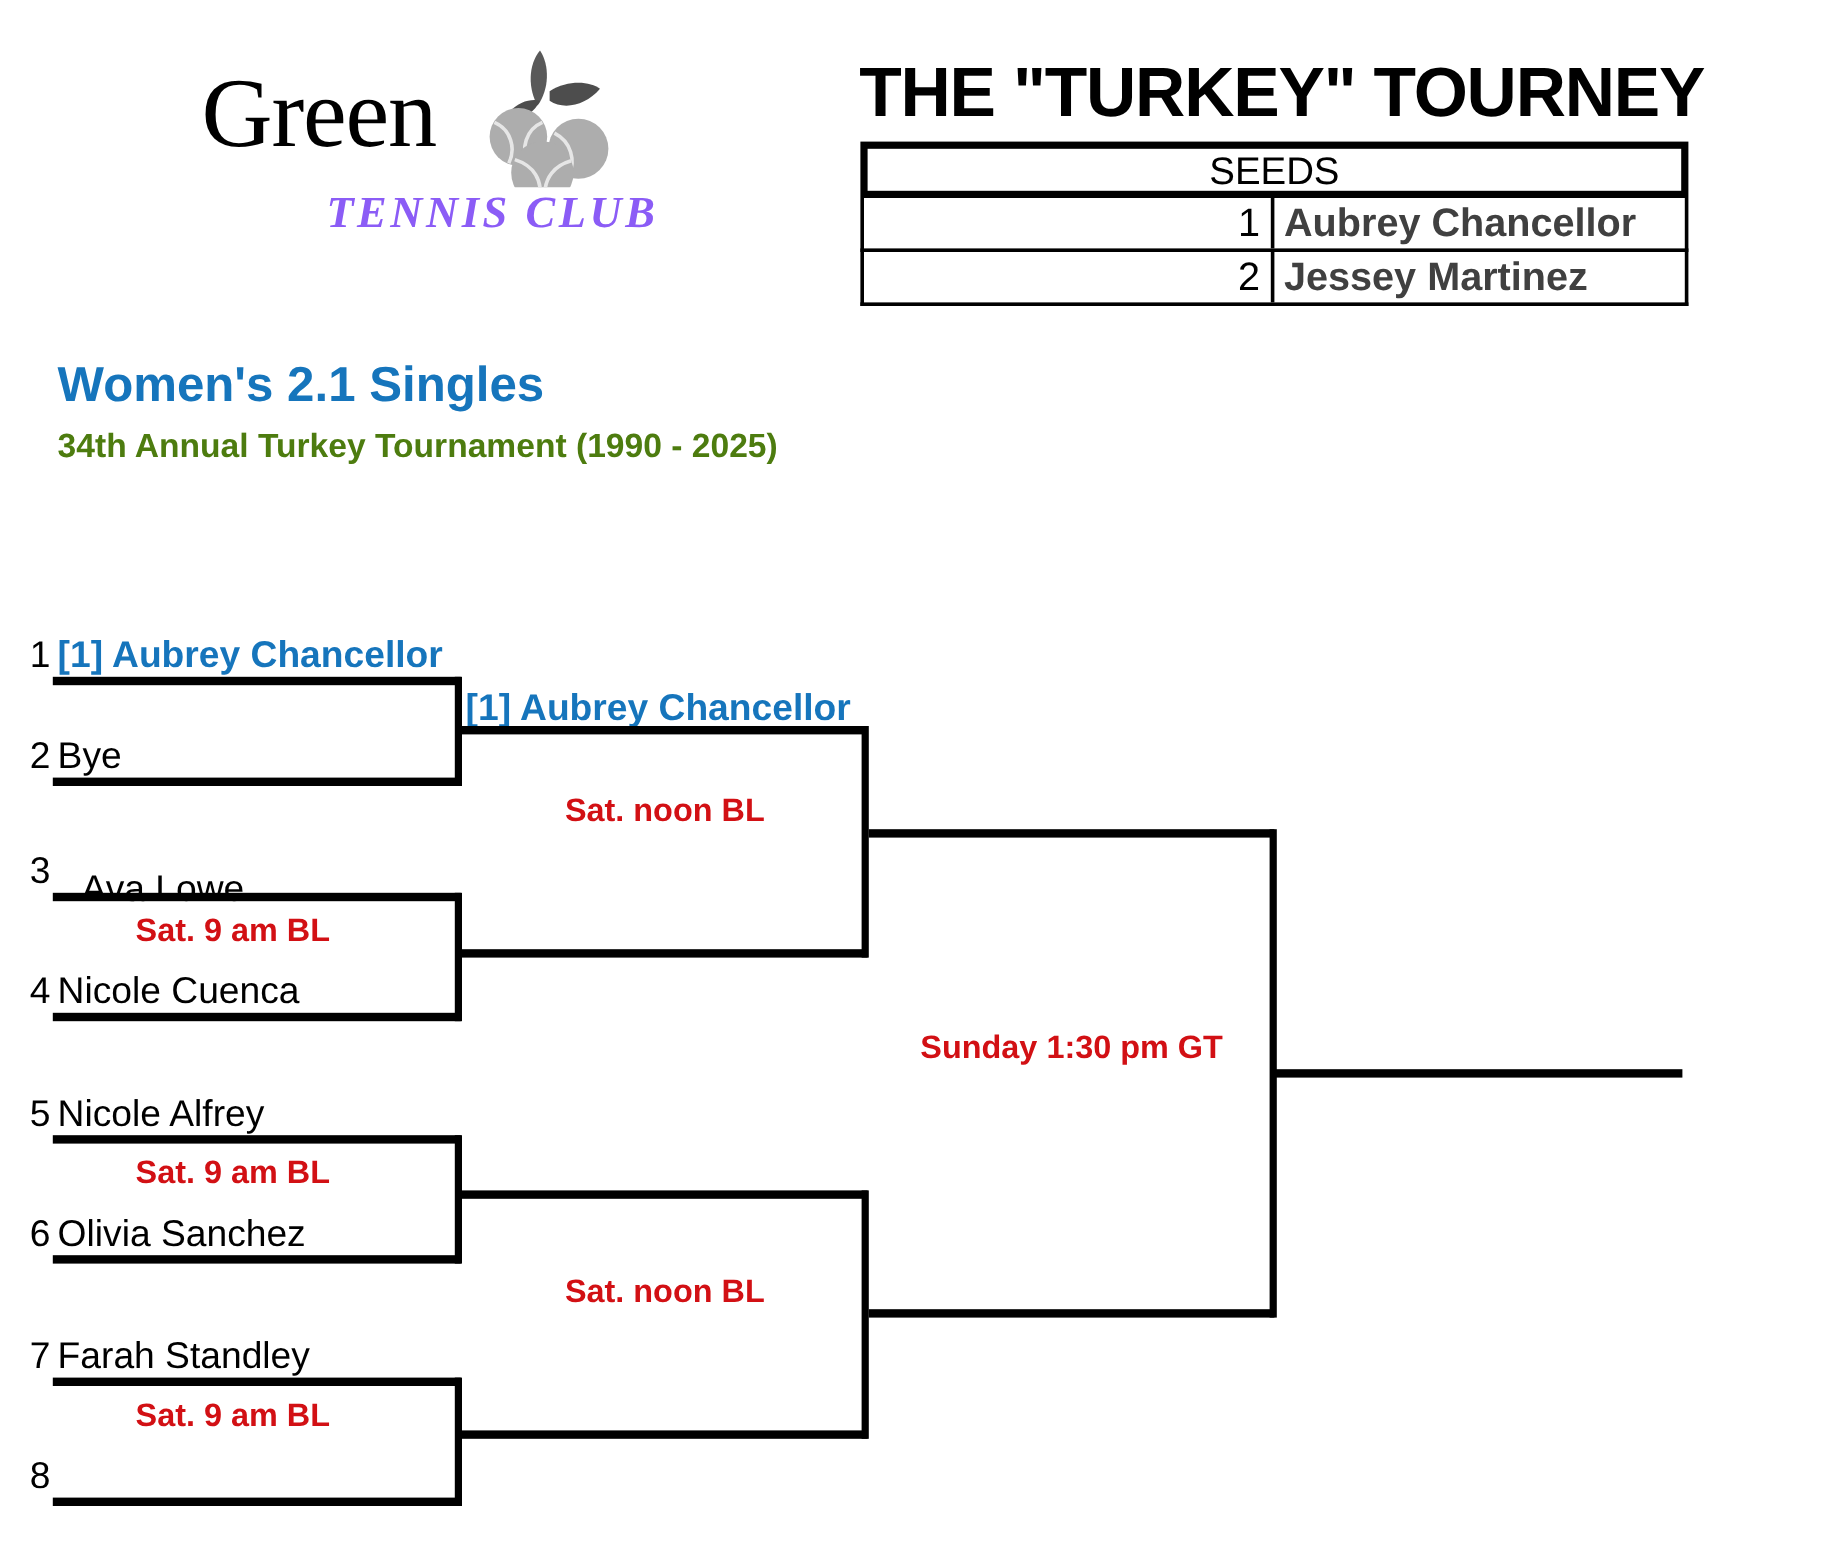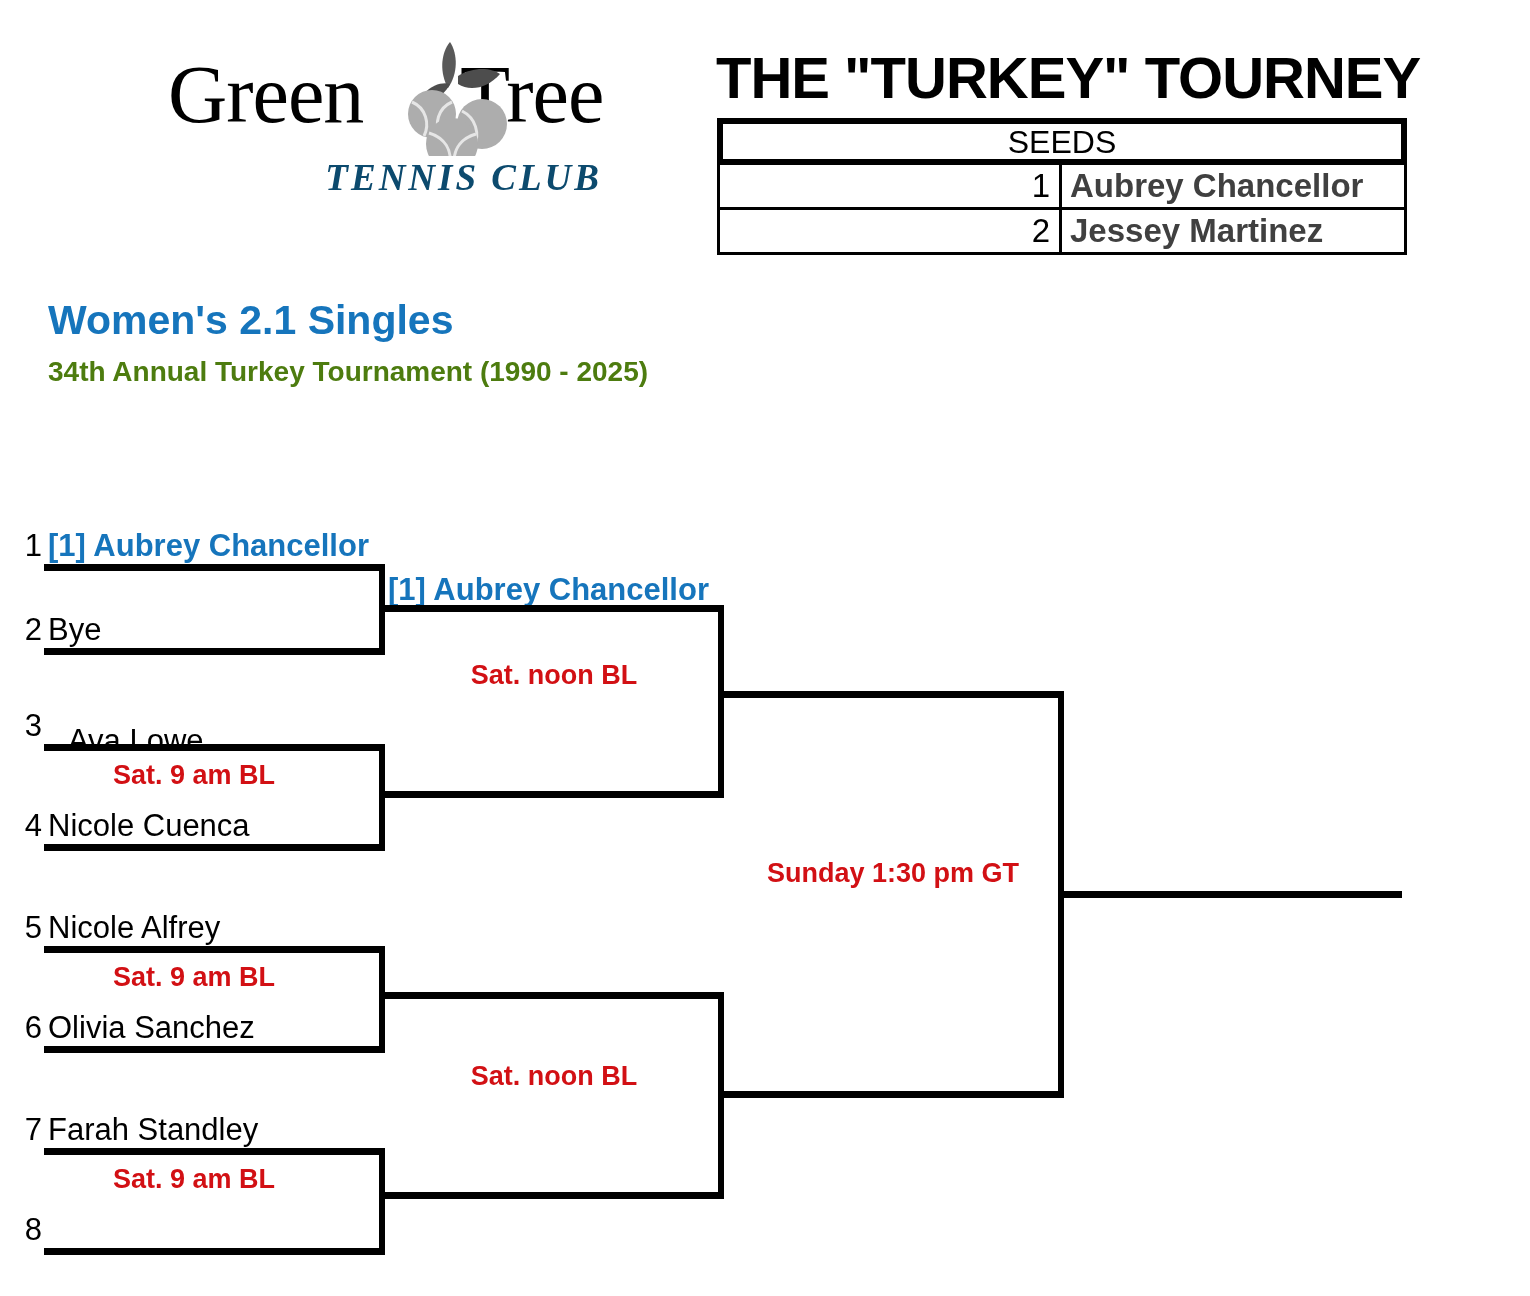--- a/index.html
+++ b/index.html
@@ -37,27 +37,27 @@
     position: absolute; left: 292px; top: 10px;
   }
   #logo-graphic {
     position: absolute; left: 228px; top: 0px;
     width: 130px; height: 118px;
   }
   #logo-tagline {
     position: absolute;
     left: 104px; top: 118px;
     width: 330px;
-    text-align: right;
+    text-align: left;
     font-family: "Liberation Serif", serif;
     font-style: italic;
     font-weight: bold;
     font-size: 37px;
     letter-spacing: 3px;
-    color: #0c4a6e;
+    color: #8b5cf6;
   }
 
   
   #tourney-title {
     position: absolute;
     left: 716px; top: 44px;
     width: 700px;
     text-align: center;
     font-size: 58px;
     font-weight: bold;
@@ -169,21 +169,20 @@
     white-space: nowrap;
     text-align: center;
   }
 </style>
 </head>
 <body>
 
 <div id="logo-block">
   <div id="logo-wordmark">
     <span id="logo-green">Green</span>
-    <span id="logo-tree">Tree</span>
     <svg id="logo-graphic" viewBox="0 0 130 118">
 
       <path d="M54 4 C62 16 62 36 52 50 C44 36 44 16 54 4 Z" fill="#595959"></path>
       <path d="M62 38 C78 28 96 30 104 36 C92 50 74 54 62 46 Z" fill="#4d4d4d"></path>
       <path d="M28 56 C36 46 48 44 54 46 C48 58 36 64 28 58 Z" fill="#4d4d4d"></path>
 
       <circle cx="36" cy="76" r="24" fill="#adadad"></circle>
       <path d="M16 64 C30 70 34 86 28 98" fill="none" stroke="#e6e6e6" stroke-width="3"></path>
       <path d="M56 64 C42 70 38 86 44 98" fill="none" stroke="#e6e6e6" stroke-width="3"></path>
       <circle cx="86" cy="86" r="25" fill="#adadad"></circle>

